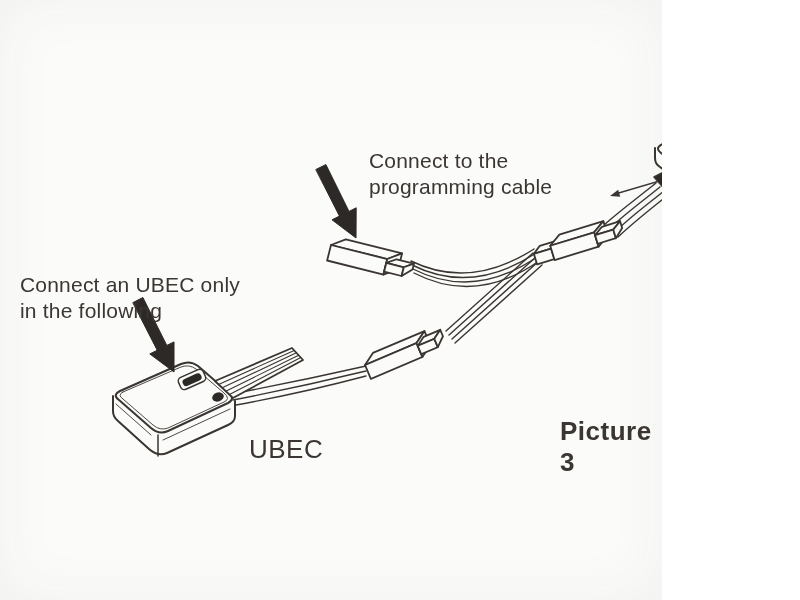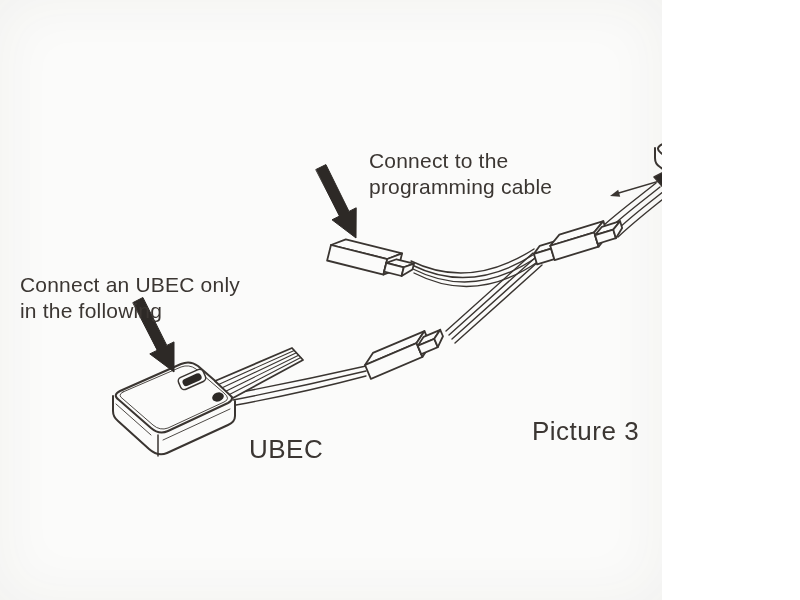--- a/index.html
+++ b/index.html
@@ -22,21 +22,21 @@
   }
   .callout-programming { left: 369px; top: 148px; }
   .callout-ubec       { left: 20px;  top: 224px; margin-top: 48px; }
   .big-label {
     position: absolute;
     color: #3b3632;
     font-size: 26px;
     letter-spacing: 0.5px;
   }
   .label-ubec    { left: 249px; top: 434px; }
-  .label-caption { left: 532px; top: 416px; }
+  .label-caption { left: 560px; top: 416px; font-weight: bold; }
 </style>
 </head>
 <body>
 
 <div class="stage">
 
   <svg width="800" height="600" viewBox="0 0 800 600">
     <g stroke="#3a3531" fill="none" stroke-linecap="round" stroke-linejoin="round">
 
       <g stroke-width="1.4">

